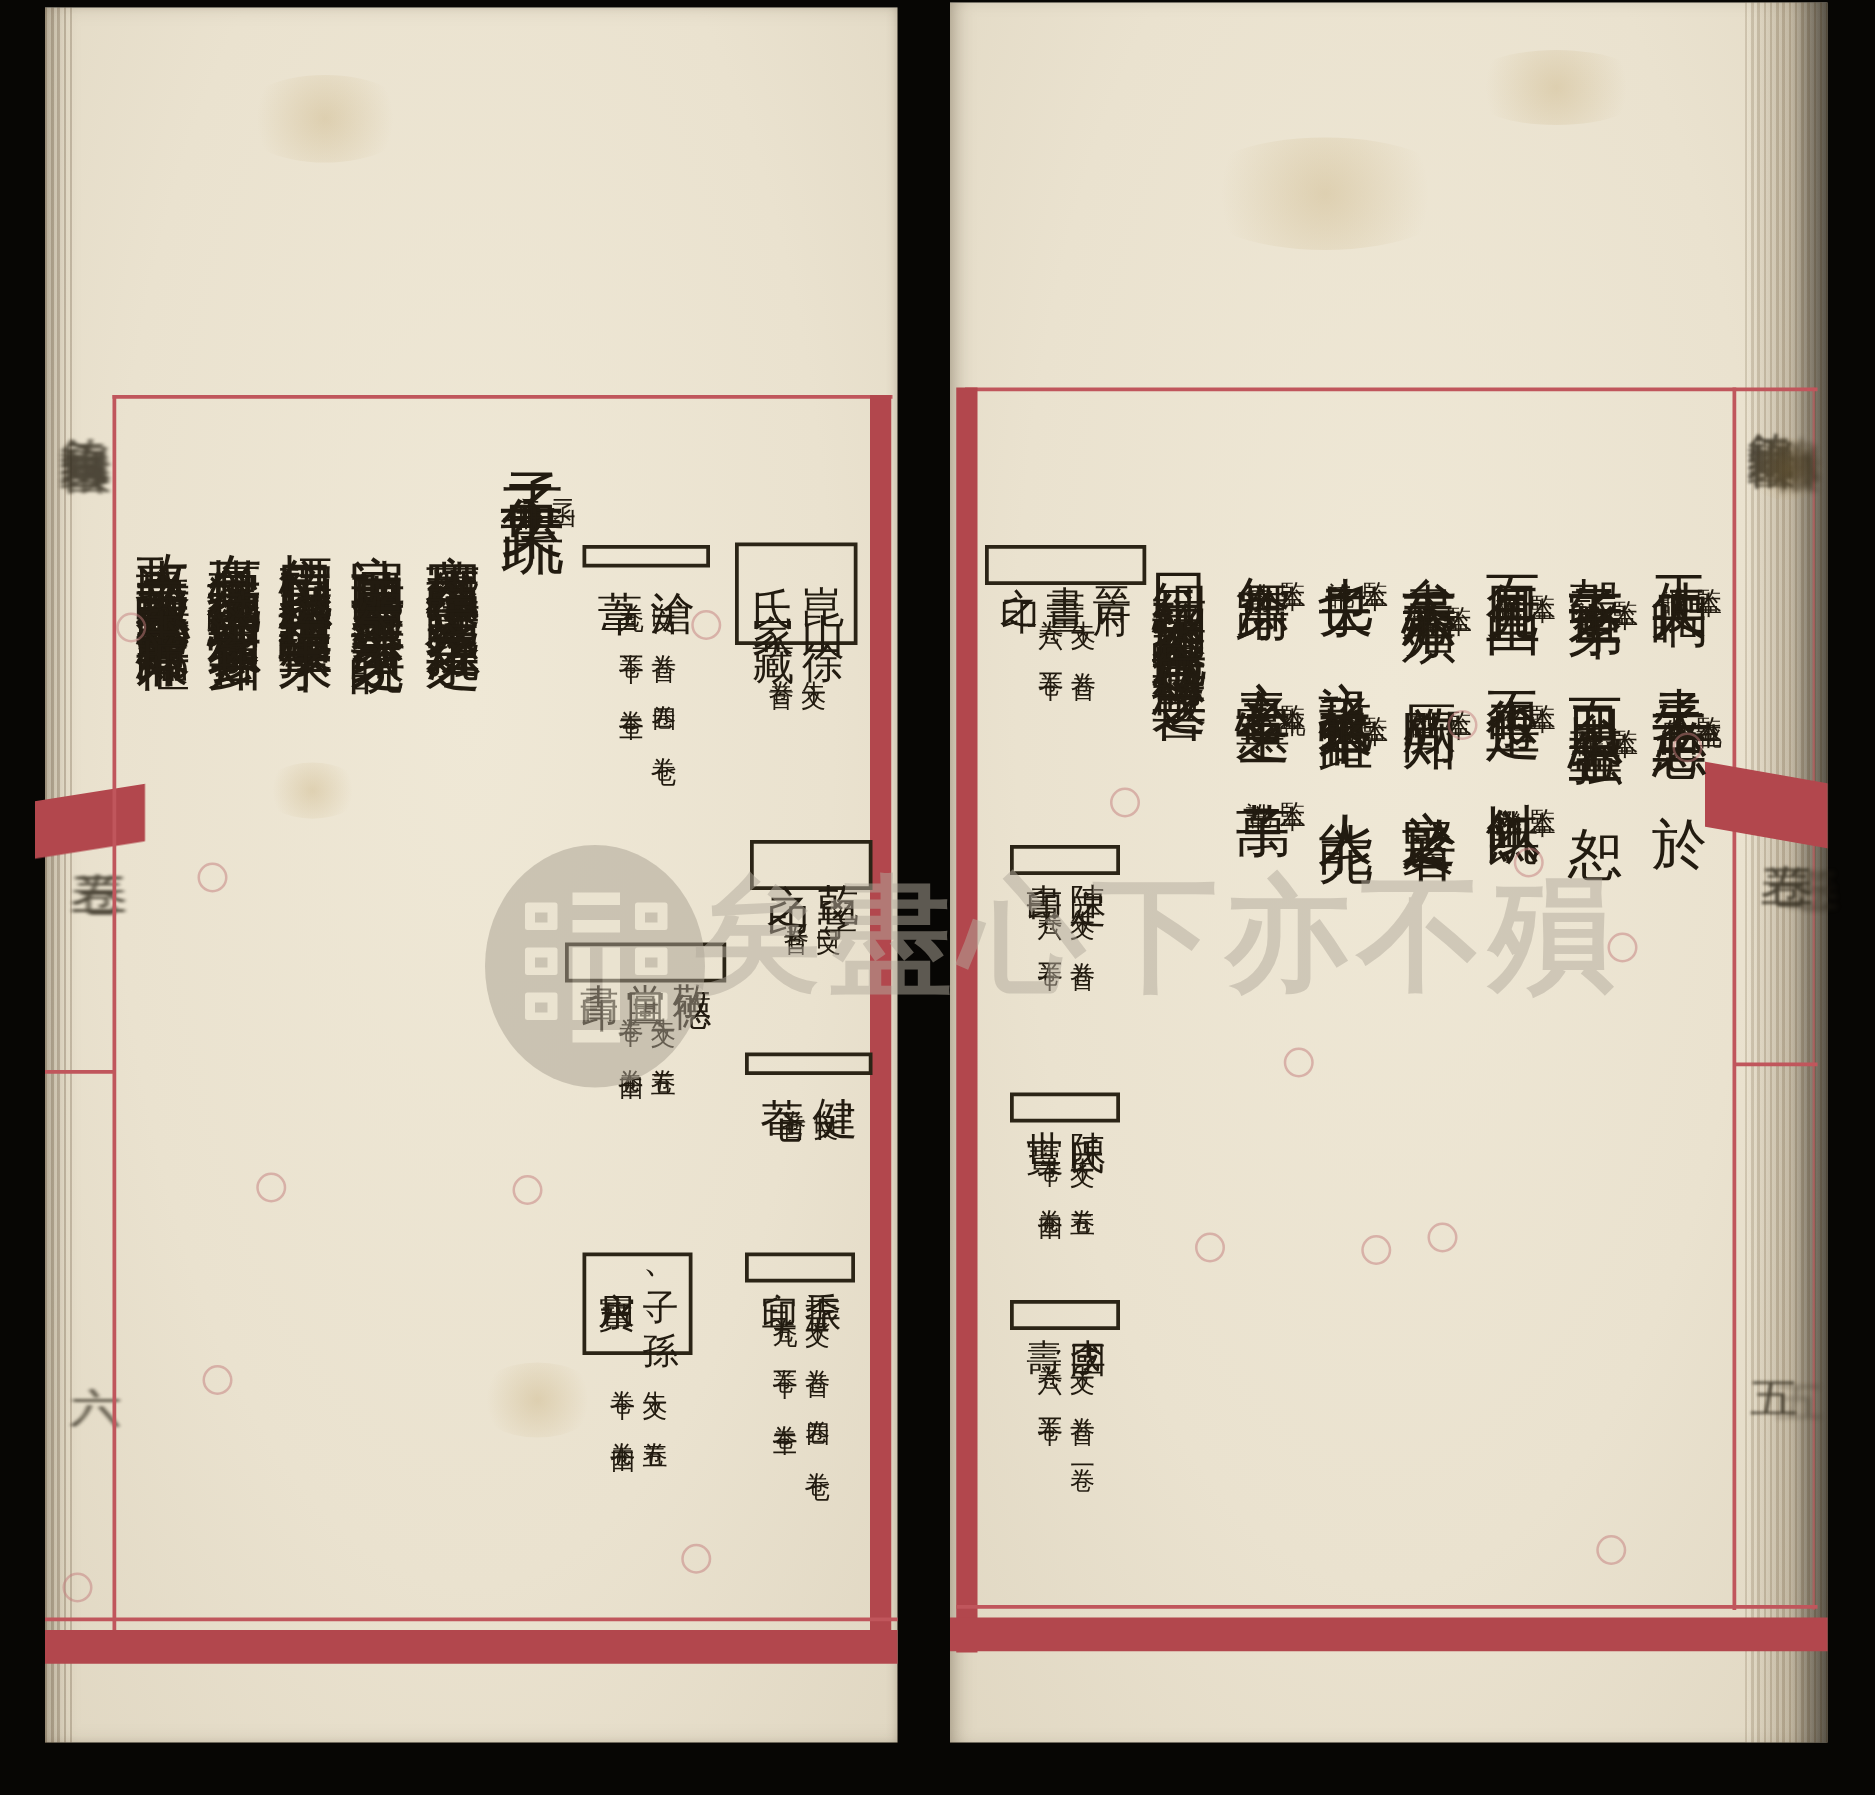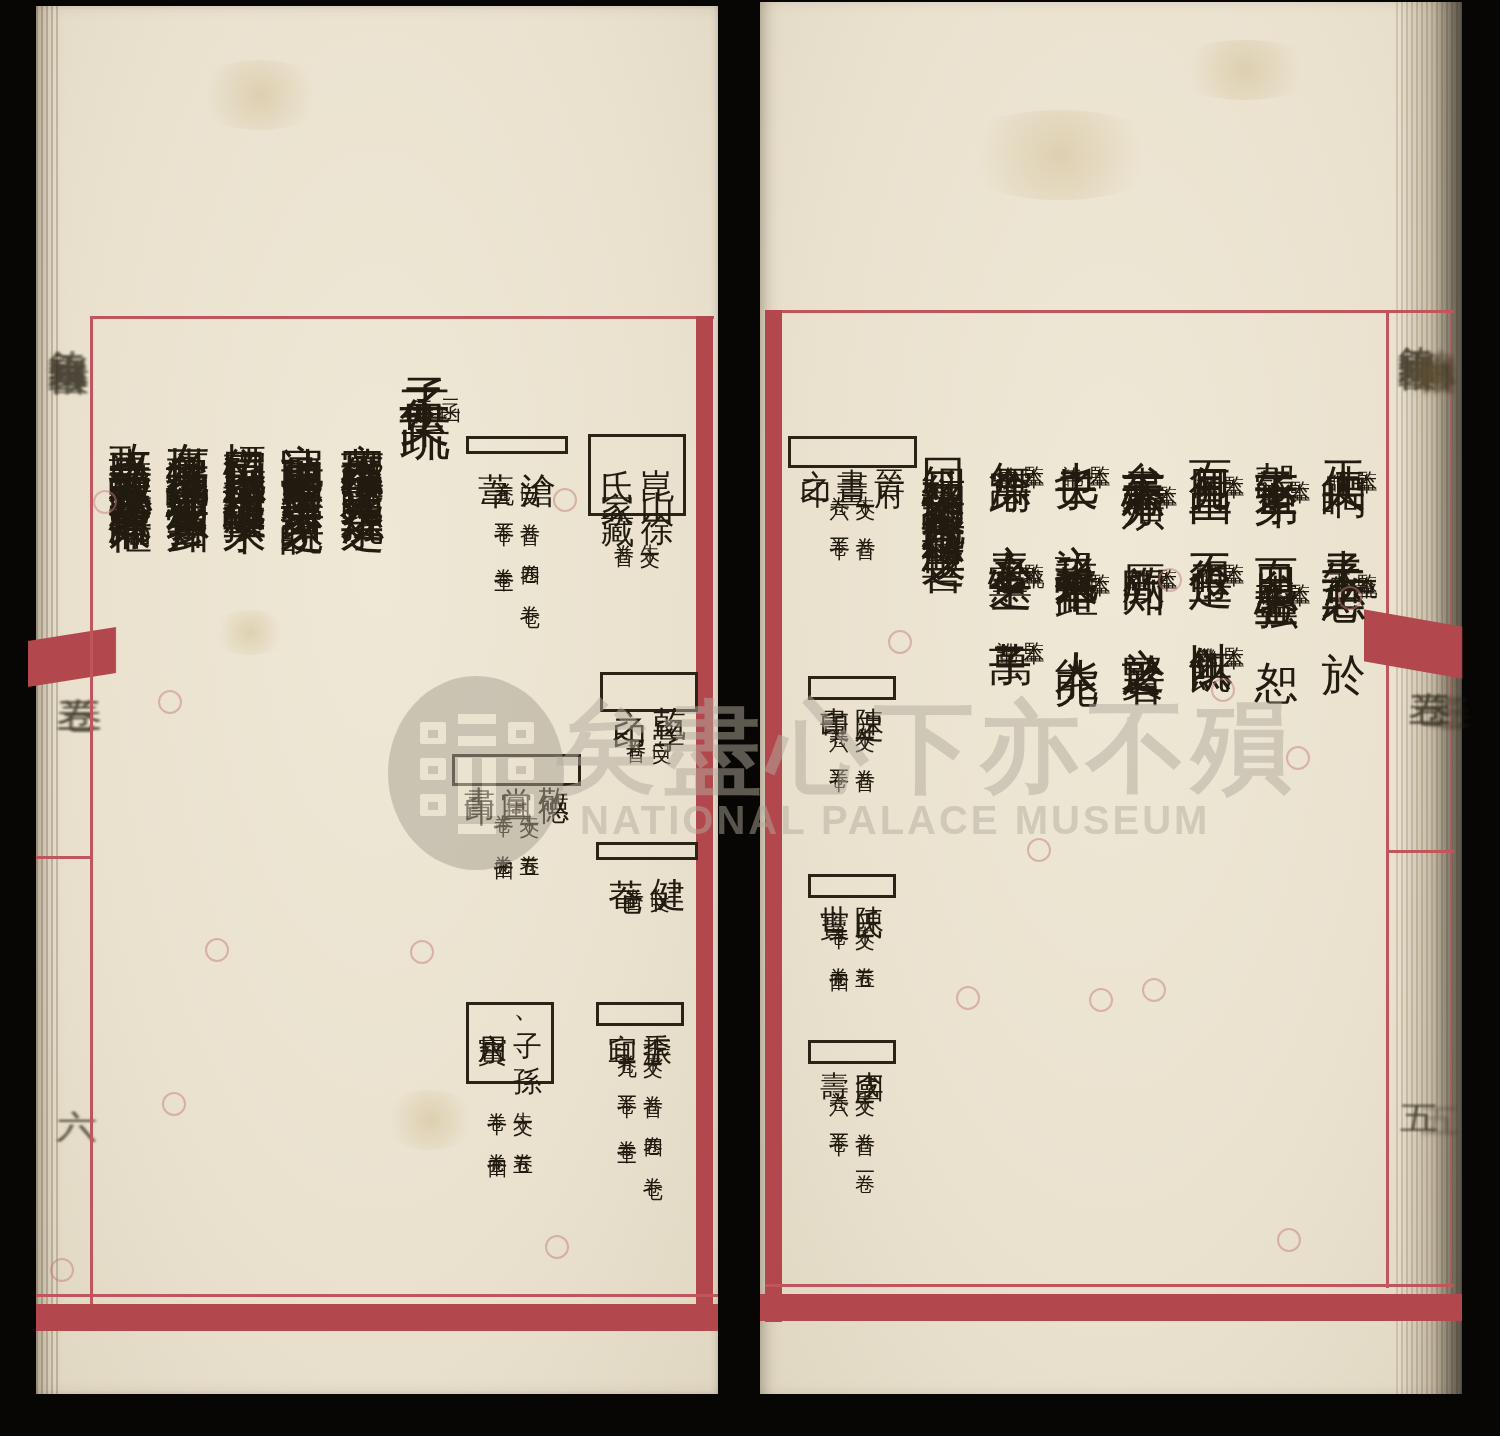--- a/index.html
+++ b/index.html
@@ -247,21 +247,20 @@
       <rect x="72" y="150" width="38" height="10"></rect>
       <rect x="122" y="48" width="26" height="22" rx="2"></rect>
         <rect x="130" y="56" width="10" height="8" fill="#a9a192"></rect>
       <rect x="122" y="84" width="26" height="22" rx="2"></rect>
         <rect x="130" y="92" width="10" height="8" fill="#a9a192"></rect>
       <rect x="122" y="120" width="26" height="22" rx="2"></rect>
         <rect x="130" y="128" width="10" height="8" fill="#a9a192"></rect>
     </g>
   </svg>
   <div class="wm wm-cjk">矣盡心下亦不殞</div>
-  <div class="wm wm-latin">NATIONAL PALACE MUSEUM</div>
 
   <div class="cmark" style="left:1338px;top:586px;"></div>
   <div class="cmark" style="left:1286px;top:746px;"></div>
   <div class="cmark" style="left:1277px;top:1228px;"></div>
   <div class="cmark" style="left:1211px;top:678px;"></div>
   <div class="cmark" style="left:1158px;top:568px;"></div>
   <div class="cmark" style="left:1142px;top:978px;"></div>
   <div class="cmark" style="left:1089px;top:988px;"></div>
   <div class="cmark" style="left:1027px;top:838px;"></div>
   <div class="cmark" style="left:956px;top:986px;"></div>

